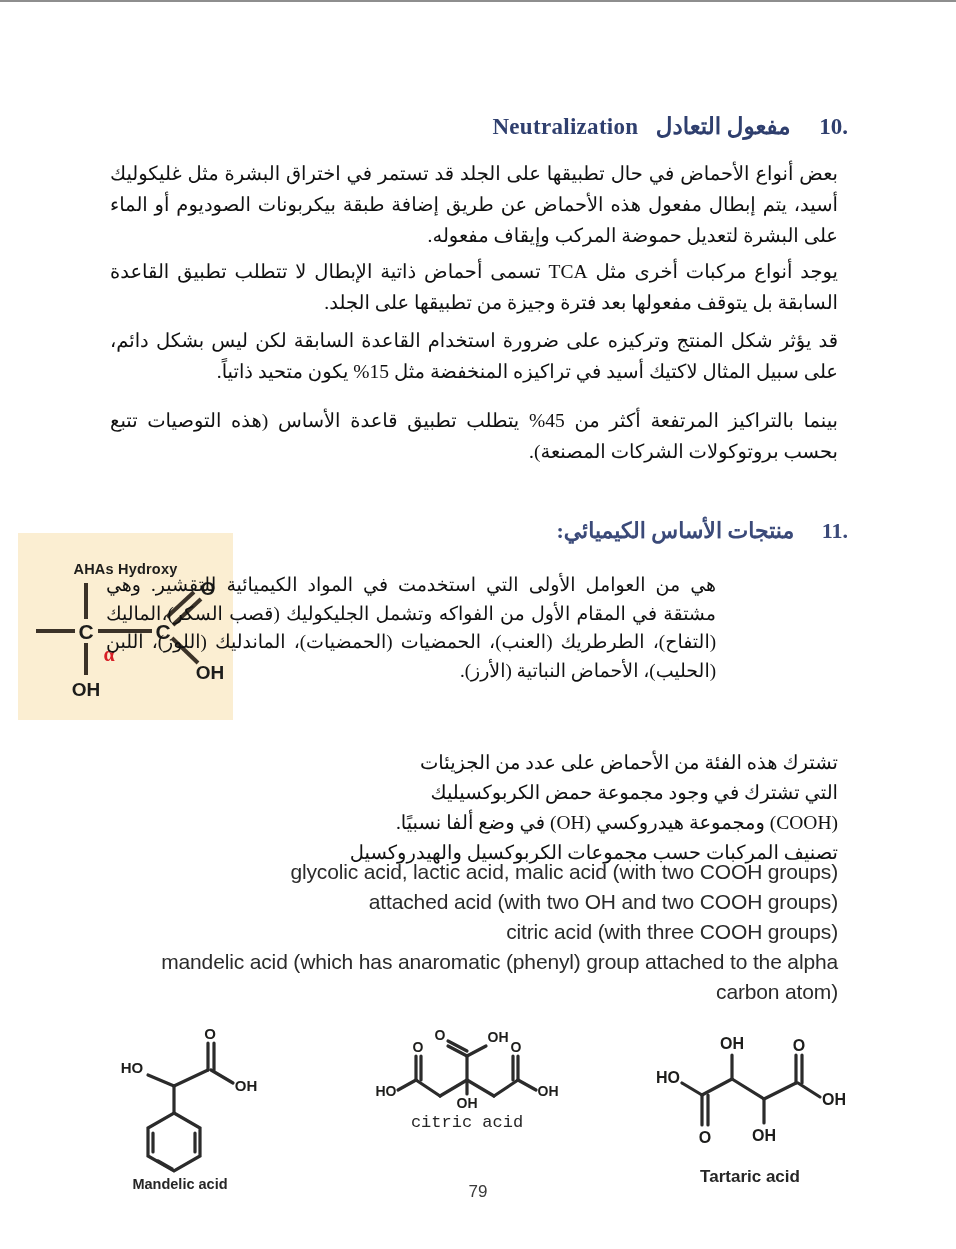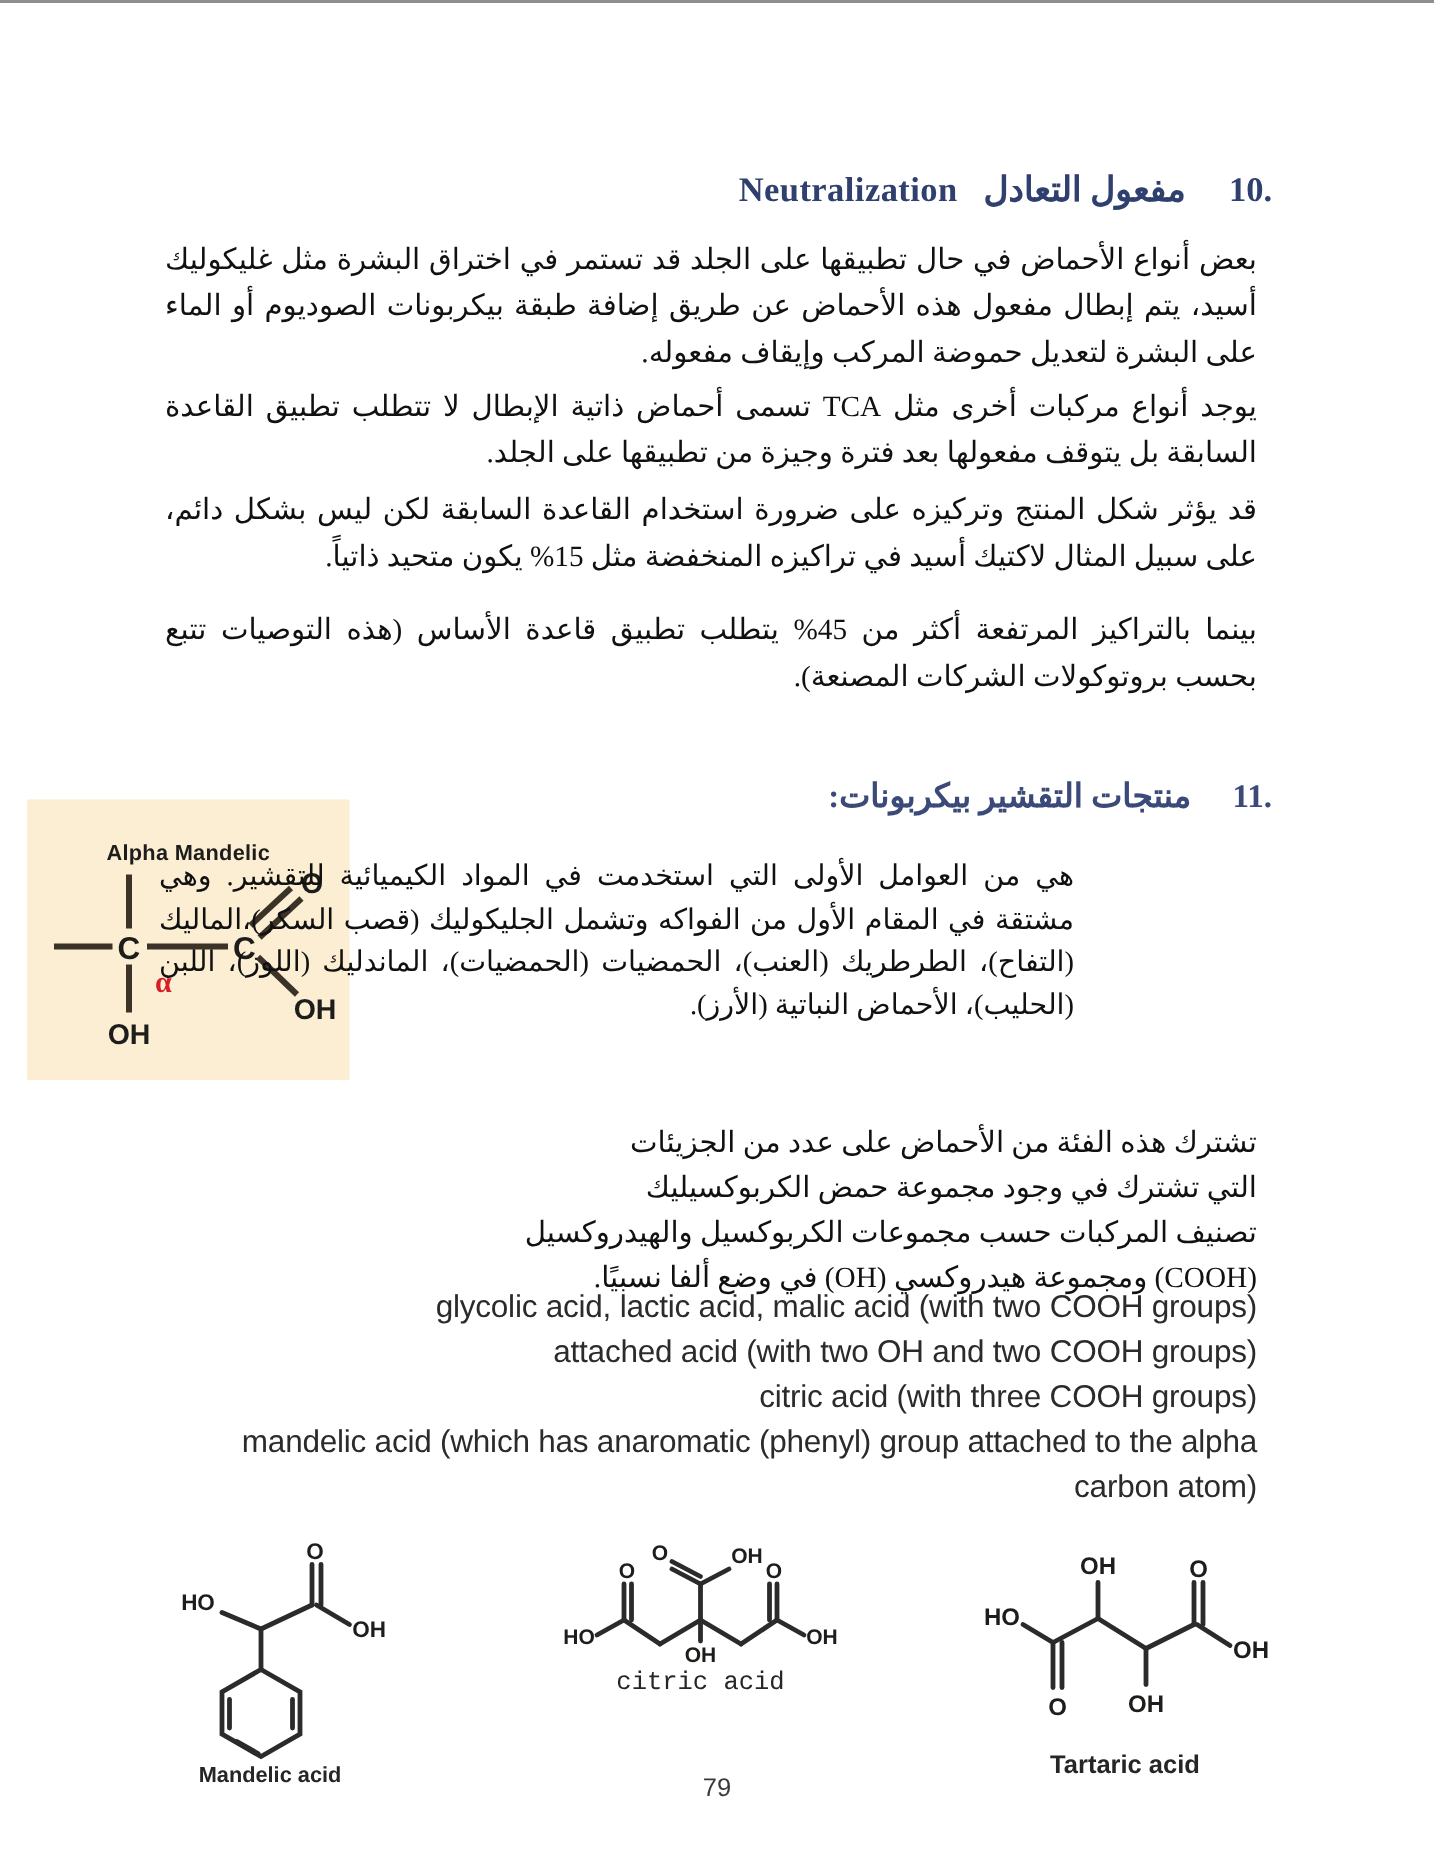--- a/index.html
+++ b/index.html
@@ -205,25 +205,25 @@
   </div>
 
   <div class="ar-par" id="p1">بعض أنواع الأحماض في حال تطبيقها على الجلد قد تستمر في اختراق البشرة مثل غليكوليك أسيد، يتم إبطال مفعول هذه الأحماض عن طريق إضافة طبقة بيكربونات الصوديوم أو الماء على البشرة لتعديل حموضة المركب وإيقاف مفعوله.</div>
   <div class="ar-par" id="p2">يوجد أنواع مركبات أخرى مثل TCA تسمى أحماض ذاتية الإبطال لا تتطلب تطبيق القاعدة السابقة بل يتوقف مفعولها بعد فترة وجيزة من تطبيقها على الجلد.</div>
   <div class="ar-par" id="p3">قد يؤثر شكل المنتج وتركيزه على ضرورة استخدام القاعدة السابقة لكن ليس بشكل دائم، على سبيل المثال لاكتيك أسيد في تراكيزه المنخفضة مثل 15% يكون متحيد ذاتياً.</div>
   <div class="ar-par" id="p4">بينما بالتراكيز المرتفعة أكثر من 45% يتطلب تطبيق قاعدة الأساس (هذه التوصيات تتبع بحسب بروتوكولات الشركات المصنعة).</div>
 
   <div class="sec-head" id="sec11">
     <span class="num">.11</span>
     &nbsp;&nbsp;&nbsp;
-    <span>منتجات التقشير بيكربونات:</span>
+    <span>منتجات الأساس الكيميائي:</span>
   </div>
 
   <div id="alpha-box">
-    <div class="fig-title">Alpha Mandelic</div>
+    <div class="fig-title">AHAs Hydroxy</div>
     <svg width="215" height="187" viewBox="0 0 215 187">
 
       <path class="bond" d="M18 98 L57 98"></path>
 
       <path class="bond" d="M68 50 L68 86"></path>
 
       <path class="bond" d="M68 110 L68 142"></path>
 
       <path class="bond" d="M80 98 L134 98"></path>
 
@@ -239,22 +239,22 @@
       <text class="atomlbl" x="190" y="62" font-size="19" text-anchor="middle">O</text>
       <text class="atomlbl" x="192" y="146" font-size="19" text-anchor="middle">OH</text>
     </svg>
   </div>
 
   <div id="aha-body">هي من العوامل الأولى التي استخدمت في المواد الكيميائية للتقشير. وهي مشتقة في المقام الأول من الفواكه وتشمل الجليكوليك (قصب السكر)،الماليك (التفاح)، الطرطريك (العنب)، الحمضيات (الحمضيات)، الماندليك (اللوز)، اللبن (الحليب)، الأحماض النباتية (الأرز).</div>
 
   <div class="ar-block2" id="block2">
     <span class="ln">تشترك هذه الفئة من الأحماض على عدد من الجزيئات</span>
     <span class="ln">التي تشترك في وجود مجموعة حمض الكربوكسيليك</span>
+    <span class="ln">(COOH) ومجموعة هيدروكسي (OH) في وضع ألفا نسبيًا.</span>
     <span class="ln">تصنيف المركبات حسب مجموعات الكربوكسيل والهيدروكسيل</span>
-    <span class="ln">(COOH) ومجموعة هيدروكسي (OH) في وضع ألفا نسبيًا.</span>
   </div>
 
   <div id="eng-list">
     <span class="ln">glycolic acid, lactic acid, malic acid (with two COOH groups)</span>
     <span class="ln">attached acid (with two OH and two COOH groups)</span>
     <span class="ln">citric acid (with three COOH groups)</span>
     <span class="ln">mandelic acid (which has anaromatic (phenyl) group attached to the alpha</span>
     <span class="ln">carbon atom)</span>
   </div>
 

